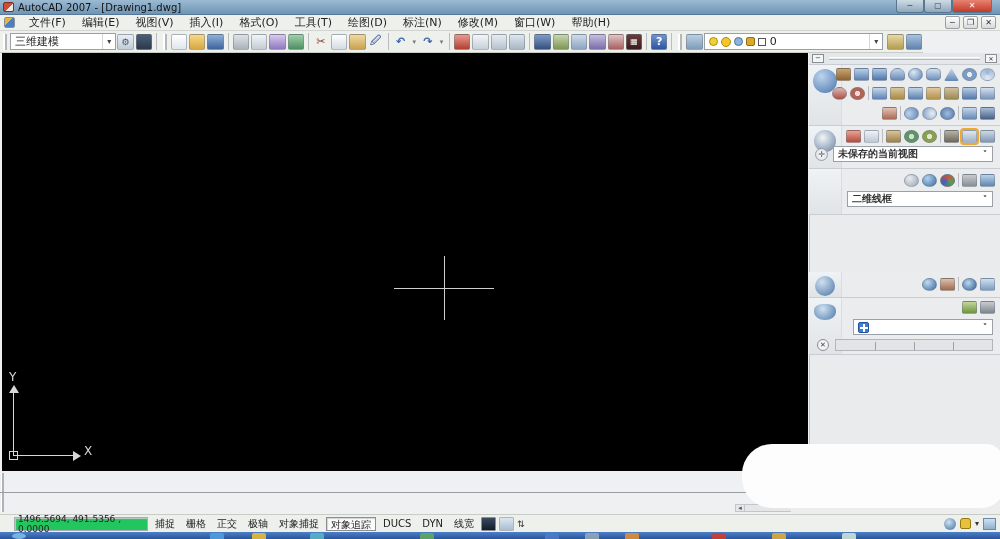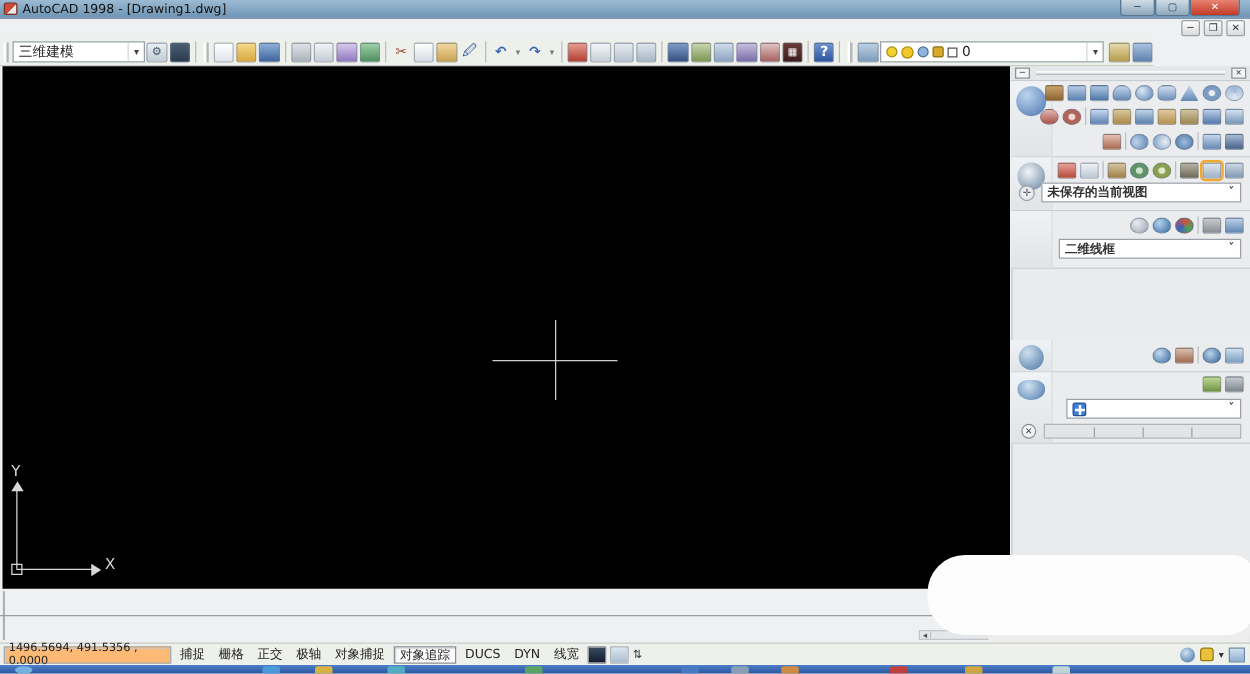--- a/index.html
+++ b/index.html
@@ -85,48 +85,62 @@
   #cmd-scroll .sarrow { font-size:7px; color:#555; width:9px; text-align:center; border-right:1px solid #c2c6ca; }
 
   
   #blob { left:742px; top:444px; width:262px; height:64px; background:#fdfdfd;
     border-radius:30px 18px 22px 30px; z-index:5; }
   #blob2 { left:790px; top:470px; width:210px; height:46px; background:#ededed; z-index:5; border-radius:8px; }
 
   
   #statusbar { left:0; top:514px; width:1000px; height:18px; background:#eef0ec;
     border-top:1px solid #c9cbc7; display:flex; align-items:center; font-size:10px; color:#222; z-index:6; }
-  #coords { width:134px; height:14px; margin-left:3px; border:1px solid #a9adb1;
-    border-style:solid; background:#fdba74; box-shadow:inset 1px 1px 1px #c6c8ca;
+  #coords { width:134px; height:14px; margin-left:14px; border:1px solid #a9adb1;
+    border-style:solid; background:#22c55e; box-shadow:inset 1px 1px 1px #c6c8ca;
     font-size:9px; display:flex; align-items:center; padding-left:3px; letter-spacing:0; }
   .stbtn { height:14px; line-height:13px; padding:0 4px; margin-left:3px; white-space:nowrap; }
   .stbtn.pressed { border:1px solid #8a8e92; background:#fbfbfb; box-shadow:inset 1px 1px 1px #d0d2d4; }
   .sticon { width:15px; height:14px; margin-left:3px; border:1px solid #8a8e92; border-radius:1px; }
   #status-right { position:absolute; right:4px; display:flex; align-items:center; gap:4px; }
 
   
   #taskbar { left:0; top:532px; width:1000px; height:7px;
     background:linear-gradient(#4d7fc6,#2a55a0); z-index:7; }
   .tk { position:absolute; top:1px; width:14px; height:6px; border-radius:2px 2px 0 0; opacity:.85; }
 </style>
 </head>
 <body>
 
 <div id="app">
 
   <div id="titlebar" class="abs">
     <div id="title-icon"></div>
-    <span>AutoCAD 1998 - [Drawing1.dwg]</span>
+    <span>AutoCAD 2007 - [Drawing1.dwg]</span>
     <div id="win-btns">
       <div class="wbtn">─</div>
       <div class="wbtn">▢</div>
       <div class="wbtn close">✕</div>
     </div>
   </div>
 
+  <div id="menubar" class="abs">
+    <div id="doc-icon"></div>
+    <span class="menu-item">文件(F)</span>
+    <span class="menu-item">编辑(E)</span>
+    <span class="menu-item">视图(V)</span>
+    <span class="menu-item">插入(I)</span>
+    <span class="menu-item">格式(O)</span>
+    <span class="menu-item">工具(T)</span>
+    <span class="menu-item">绘图(D)</span>
+    <span class="menu-item">标注(N)</span>
+    <span class="menu-item">修改(M)</span>
+    <span class="menu-item">窗口(W)</span>
+    <span class="menu-item">帮助(H)</span>
+  </div>
   <div id="doc-btns" class="abs">
     <div class="dbtn">─</div>
     <div class="dbtn">❐</div>
     <div class="dbtn">✕</div>
   </div>
 
   <div id="toolbar" class="abs">
     <div class="grip"></div>
     <div class="combo" style="width:118px;">
       <span>三维建模</span>

